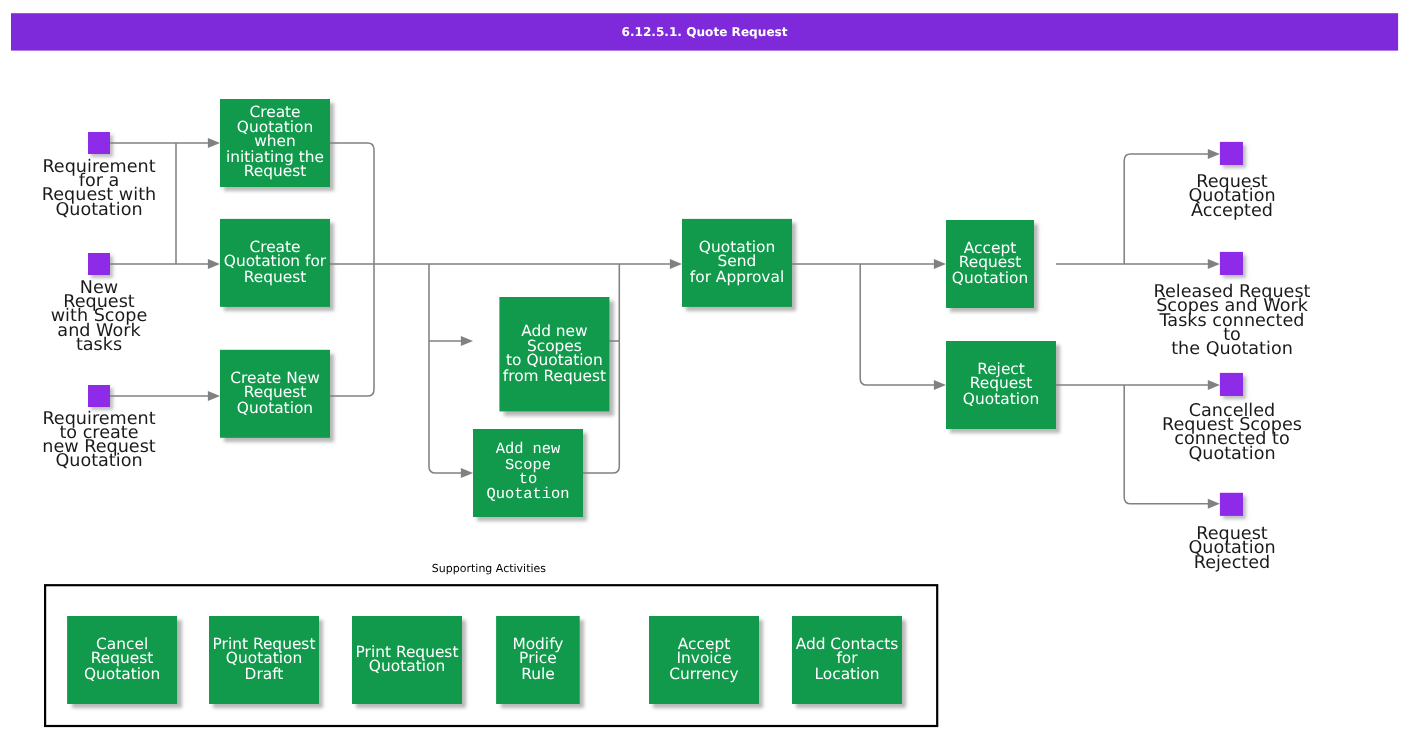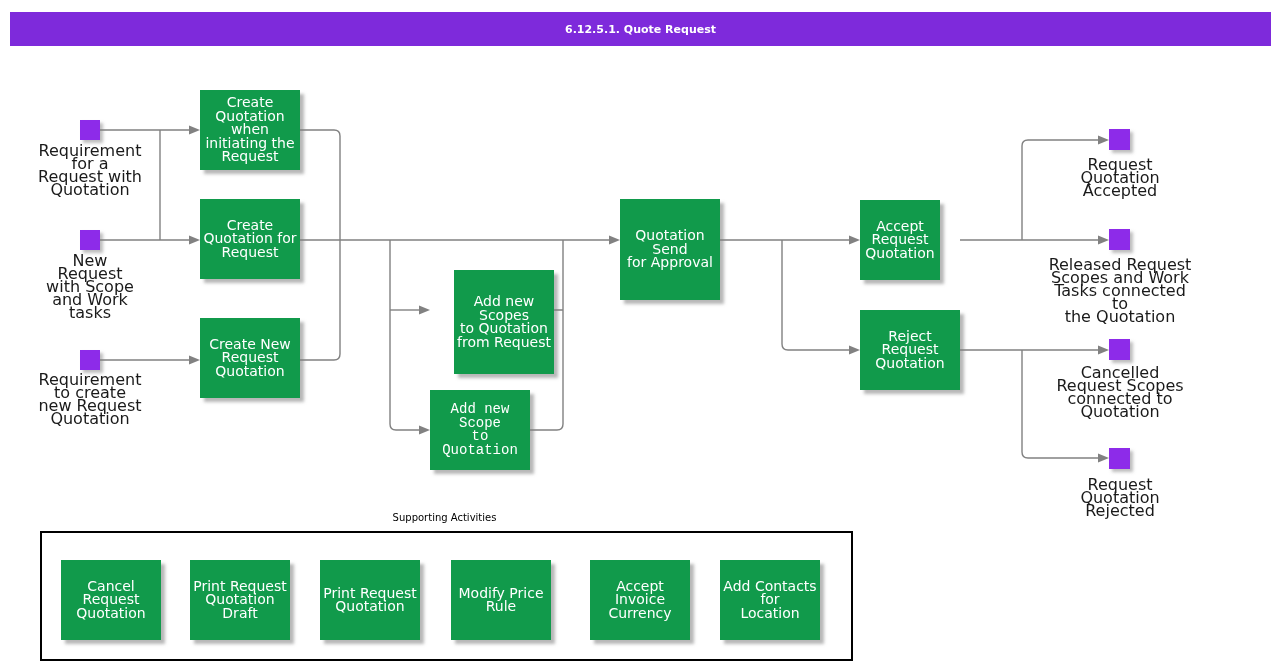--- a/index.html
+++ b/index.html
@@ -119,21 +119,21 @@
 </div>
 <div class="act" style="left:454px;top:270px;width:100px;height:104px;">
   <span>Add new Scopes
 to Quotation
 from Request</span>
 </div>
 <div class="act" style="left:430px;top:390px;width:100px;height:80px;font-family:Liberation Mono, monospace;">
   <span>Add new Scope
 to Quotation</span>
 </div>
-<div class="act" style="left:620px;top:199px;width:100px;height:101px;">
+<div class="act" style="left:620px;top:199px;width:100px;height:80px;">
   <span>Quotation Send
 for Approval</span>
 </div>
 <div class="act" style="left:860px;top:200px;width:80px;height:80px;">
   <span>Accept Request
 Quotation</span>
 </div>
 <div class="act" style="left:860px;top:310px;width:100px;height:80px;">
   <span>Reject Request
 Quotation</span>
@@ -169,21 +169,21 @@
 Quotation</span>
 </div>
 <div class="act" style="left:190px;top:560px;width:100px;height:80px;">
   <span>Print Request
 Quotation Draft</span>
 </div>
 <div class="act" style="left:320px;top:560px;width:100px;height:80px;">
   <span>Print Request
 Quotation</span>
 </div>
-<div class="act" style="left:451px;top:560px;width:100px;height:80px;">
+<div class="act" style="left:451px;top:560px;width:76px;height:80px;">
   <span>Modify Price
 Rule</span>
 </div>
 <div class="act" style="left:590px;top:560px;width:100px;height:80px;">
   <span>Accept Invoice
 Currency</span>
 </div>
 <div class="act" style="left:720px;top:560px;width:100px;height:80px;">
   <span>Add Contacts for
 Location</span>

